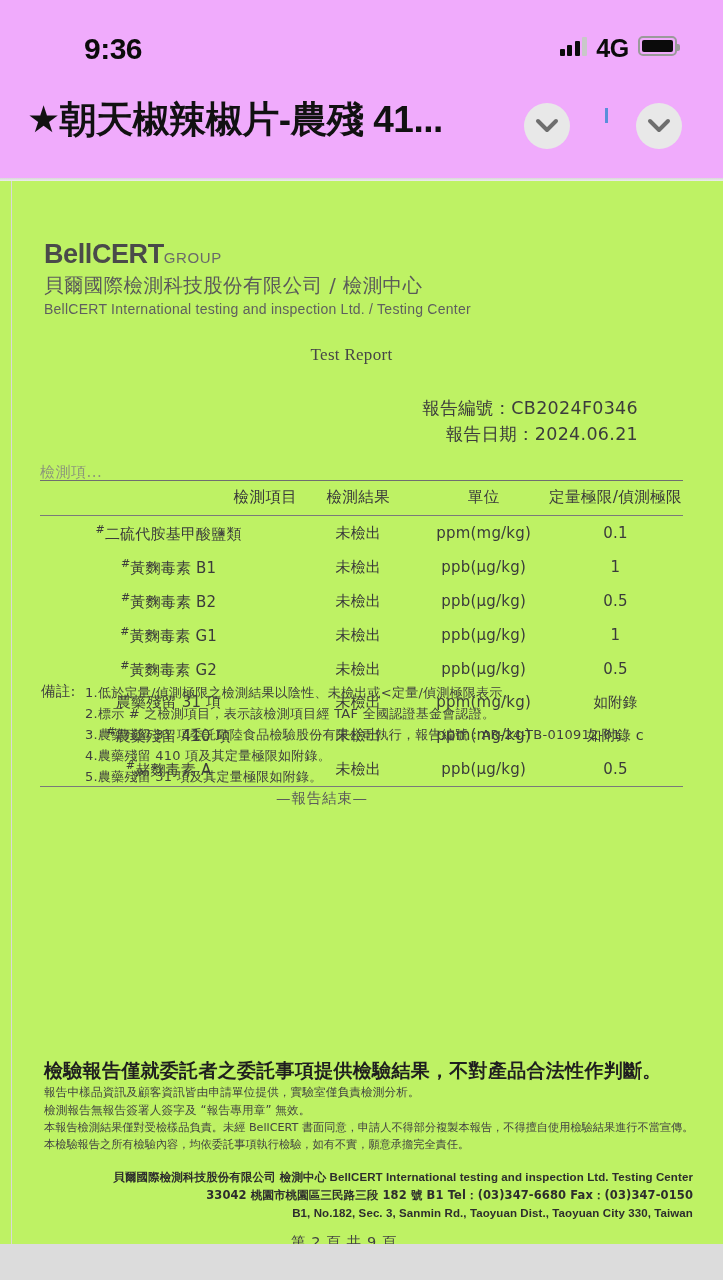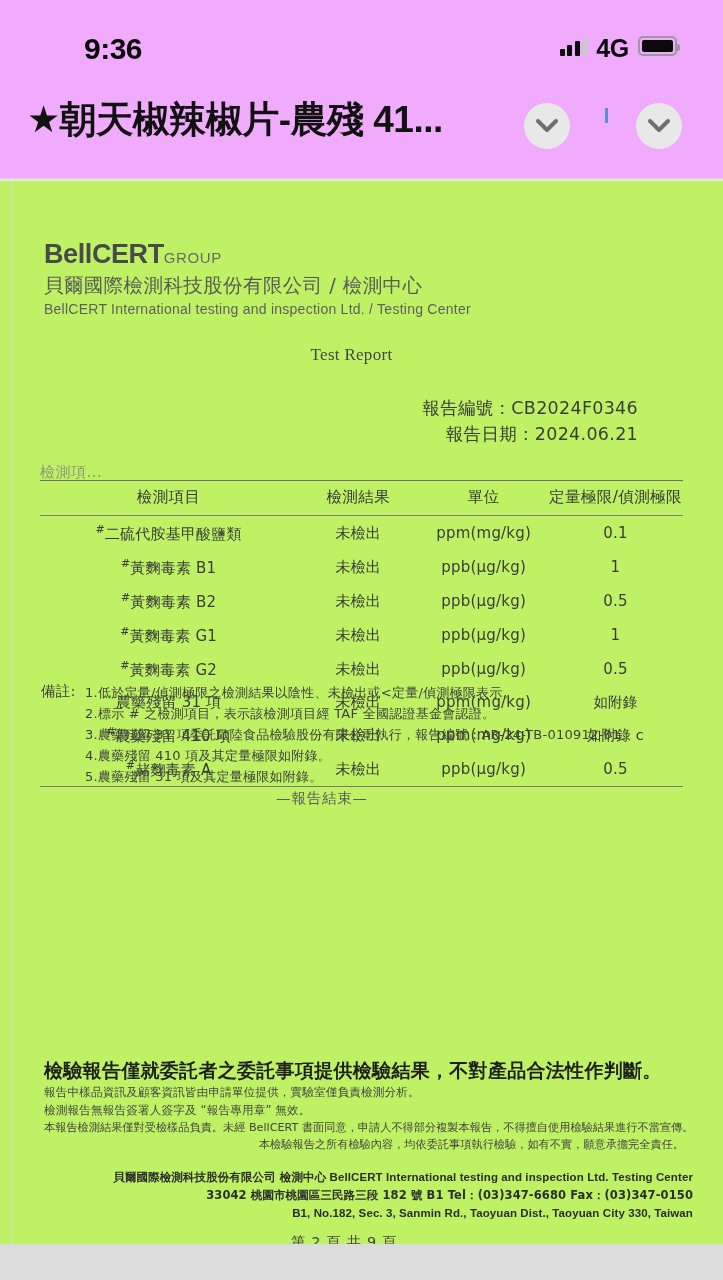--- a/index.html
+++ b/index.html
@@ -280,21 +280,21 @@
   .tbl tbody td {
     font-size: 15px;
     padding: 6.5px 0;
     text-align: center;
     letter-spacing: 0.2px;
     font-family: "DejaVu Sans", sans-serif;
   }
   .tbl tbody tr:last-child td {
     border-bottom: 1.2px solid #7a7a7a;
   }
-  .col-item   { width: 40%; }
+  .col-item   { width: 40%; text-align: right; }
   .col-result { width: 19%; }
   .col-unit   { width: 20%; }
   .col-limit  { width: 21%; }
   .tbl tbody td.item-cell {
     text-align: center;
     position: relative;
   }
   .taf-mark {
     font-size: 11px;
     vertical-align: super;
@@ -359,21 +359,21 @@
     white-space: nowrap;
   }
   .disclaimer .small-line {
     font-size: 11.6px;
     color: #434343;
     line-height: 1.52;
     letter-spacing: 0.15px;
     font-family: "DejaVu Sans", sans-serif;
     white-space: nowrap;
   }
-  .disclaimer .small-line.tight { letter-spacing: 0; font-size: 11.2px; text-align: right; }
+  .disclaimer .small-line.tight { letter-spacing: 0; font-size: 11.2px; }
 
   .addr-block {
     position: absolute;
     top: 988px;
     left: 0;
     width: 723px;
     text-align: right;
     padding-right: 30px;
     box-sizing: border-box;
   }

